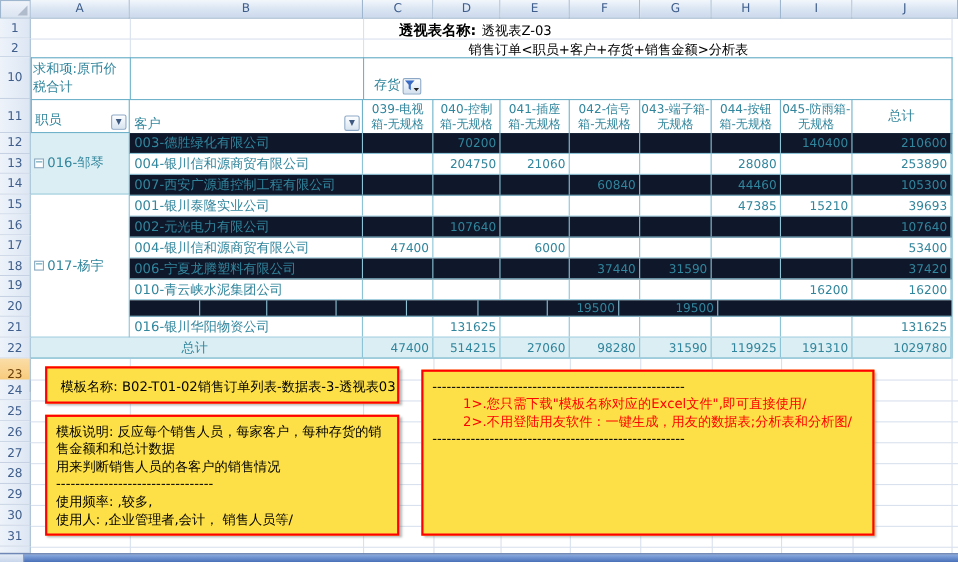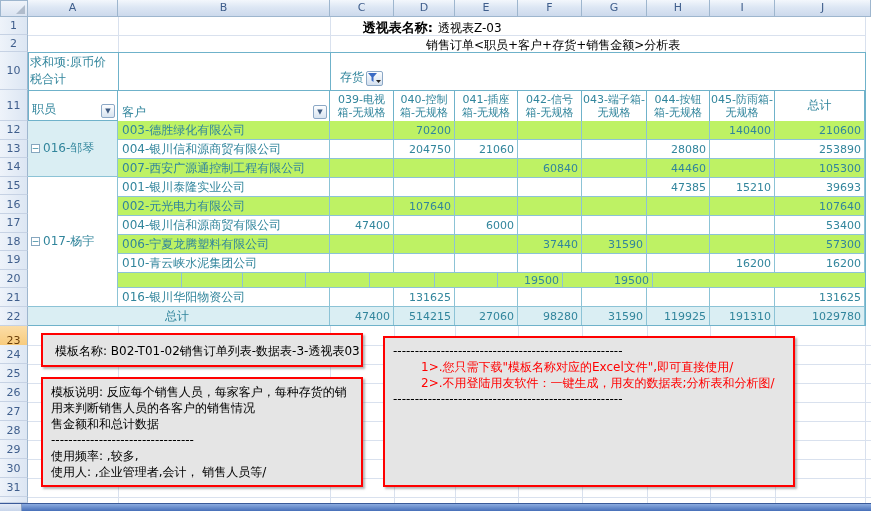--- a/index.html
+++ b/index.html
@@ -35,21 +35,21 @@
   .hrow { position:absolute; left:118px; top:90px; width:747px; height:31px; display:flex; }
   .hrow > div { border-right:1px solid #6fb2ca; font-size:11px; line-height:13px; color:#31859c;
                 display:flex; align-items:flex-end; justify-content:center; text-align:center; padding:1px 1px 2px; }
   .hcust { width:212px; justify-content:space-between !important; align-items:flex-end; padding:2px 2px 2px 4px !important;
            font-size:12px !important; text-align:left !important; }
   .hc0{width:64px}.hc1{width:61px}.hc2{width:63px}.hc3{width:64px}.hc4{width:65px}.hc5{width:63px}.hc6{width:65px}
   .hctot { width:90px; align-items:center !important; font-size:12px !important; }
 
   .rows-wrap { position:absolute; left:118px; top:121px; width:747px; height:186px; display:flex; flex-direction:column; }
   .prow { flex:1; display:flex; border-bottom:1px solid #8cc3d6; }
-  .prow.band { background:#bef264; }
+  .prow.band { background:#0f172a; }
   .cell { border-right:1px solid #8cc3d6; font-size:12px; color:#31859c; overflow:hidden; white-space:nowrap; }
   .cust { width:212px; padding:1px 2px 0 4px; }
   .val  { text-align:right; padding:1px 3px 0 0; font-size:11px; display:flex; align-items:center; justify-content:flex-end; }
   .w0{width:64px}.w1{width:61px}.w2{width:63px}.w3{width:64px}.w4{width:65px}.w5{width:63px}.w6{width:65px}.w7{width:90px}
 
   .grp { position:absolute; left:28px; width:90px; border-right:1px solid #8cc3d6; border-bottom:1px solid #8cc3d6;
          font-size:12px; color:#31859c; display:flex; align-items:center; padding-left:3px; gap:3px; }
   .minusbox { width:9px; height:9px; border:1px solid #86a7bf; background:#fff; display:inline-flex;
               align-items:center; justify-content:center; font-size:9px; line-height:7px; color:#31859c; flex:0 0 9px; }
 
@@ -63,21 +63,21 @@
   .dd-btn { width:14px; height:14px; background:linear-gradient(180deg,#fdfeff,#d8e4f0);
             border:1px solid #8ca8c6; border-radius:2px; display:inline-flex; align-items:center;
             justify-content:center; font-size:7px; color:#3e5a81; line-height:1; flex:0 0 14px; }
   .fl-btn { width:17px; height:15px; background:linear-gradient(180deg,#fdfeff,#d4e0ee);
             border:1px solid #8ca8c6; border-radius:2px; display:inline-flex; align-items:center;
             justify-content:center; margin-left:2px; }
   .c10 { position:absolute; left:330px; top:52px; width:86px; height:38px; display:flex;
          align-items:flex-end; justify-content:flex-start; padding:0 0 4px 10px; }
 
   
-  .redbox { position:absolute; background:#e5e5e5; border:2px solid #f00; box-shadow:2px 2px 2px rgba(110,110,110,.5); z-index:5; }
+  .redbox { position:absolute; background:#fde047; border:2px solid #f00; box-shadow:2px 2px 2px rgba(110,110,110,.5); z-index:5; }
   .redbox .ln { font-size:12px; line-height:16px; color:#000; white-space:nowrap; }
   .redbox .red { color:#f00; }
   .redbox .indent { padding-left:28px; }
 
   
   .bstrip { position:absolute; left:0; top:503px; width:871px; height:8px;
             background:linear-gradient(180deg,#8cace0,#476fb8); border-top:1px solid #3a5a99; }
   .bstrip .sq { position:absolute; left:0; top:0; width:22px; height:8px;
                 background:linear-gradient(180deg,#e4ebf6,#c3d2e9); border-right:1px solid #8aa0c0; }
 </style>
@@ -275,21 +275,21 @@
     </div>
     <div class="prow band">
       <div class="cell cust">006-宁夏龙腾塑料有限公司</div>
       <div class="cell val w0"></div>
       <div class="cell val w1"></div>
       <div class="cell val w2"></div>
       <div class="cell val w3">37440</div>
       <div class="cell val w4">31590</div>
       <div class="cell val w5"></div>
       <div class="cell val w6"></div>
-      <div class="cell val w7">57300</div>
+      <div class="cell val w7">37420</div>
     </div>
     <div class="prow">
       <div class="cell cust">010-青云峡水泥集团公司</div>
       <div class="cell val w0"></div>
       <div class="cell val w1"></div>
       <div class="cell val w2"></div>
       <div class="cell val w3"></div>
       <div class="cell val w4"></div>
       <div class="cell val w5"></div>
       <div class="cell val w6">16200</div>
@@ -329,22 +329,22 @@
     <div class="w6">191310</div>
     <div class="w7">1029780</div>
   </div>
 
   <div class="redbox" style="left:41px;top:333px;width:322px;height:34px;padding:8px 0 0 12px">
     <div class="ln">模板名称:  B02-T01-02销售订单列表-数据表-3-透视表03</div>
   </div>
 
   <div class="redbox" style="left:41px;top:377px;width:322px;height:110px;padding:5px 0 0 8px">
     <div class="ln">模板说明: 反应每个销售人员，每家客户，每种存货的销</div>
+    <div class="ln">售金额和和总计数据</div>
     <div class="ln">用来判断销售人员的各客户的销售情况</div>
-    <div class="ln">售金额和和总计数据</div>
     <div class="ln">---------------------------------</div>
     <div class="ln">使用频率: ,较多,</div>
     <div class="ln">使用人: ,企业管理者,会计， 销售人员等/</div>
   </div>
 
   <div class="redbox" style="left:383px;top:336px;width:412px;height:151px;padding:5px 0 0 8px">
     <div class="ln">-----------------------------------------------------</div>
     <div class="ln red indent">1&gt;.您只需下载"模板名称对应的Excel文件",即可直接使用/</div>
     <div class="ln red indent">2&gt;.不用登陆用友软件：一键生成，用友的数据表;分析表和分析图/</div>
     <div class="ln">-----------------------------------------------------</div>

